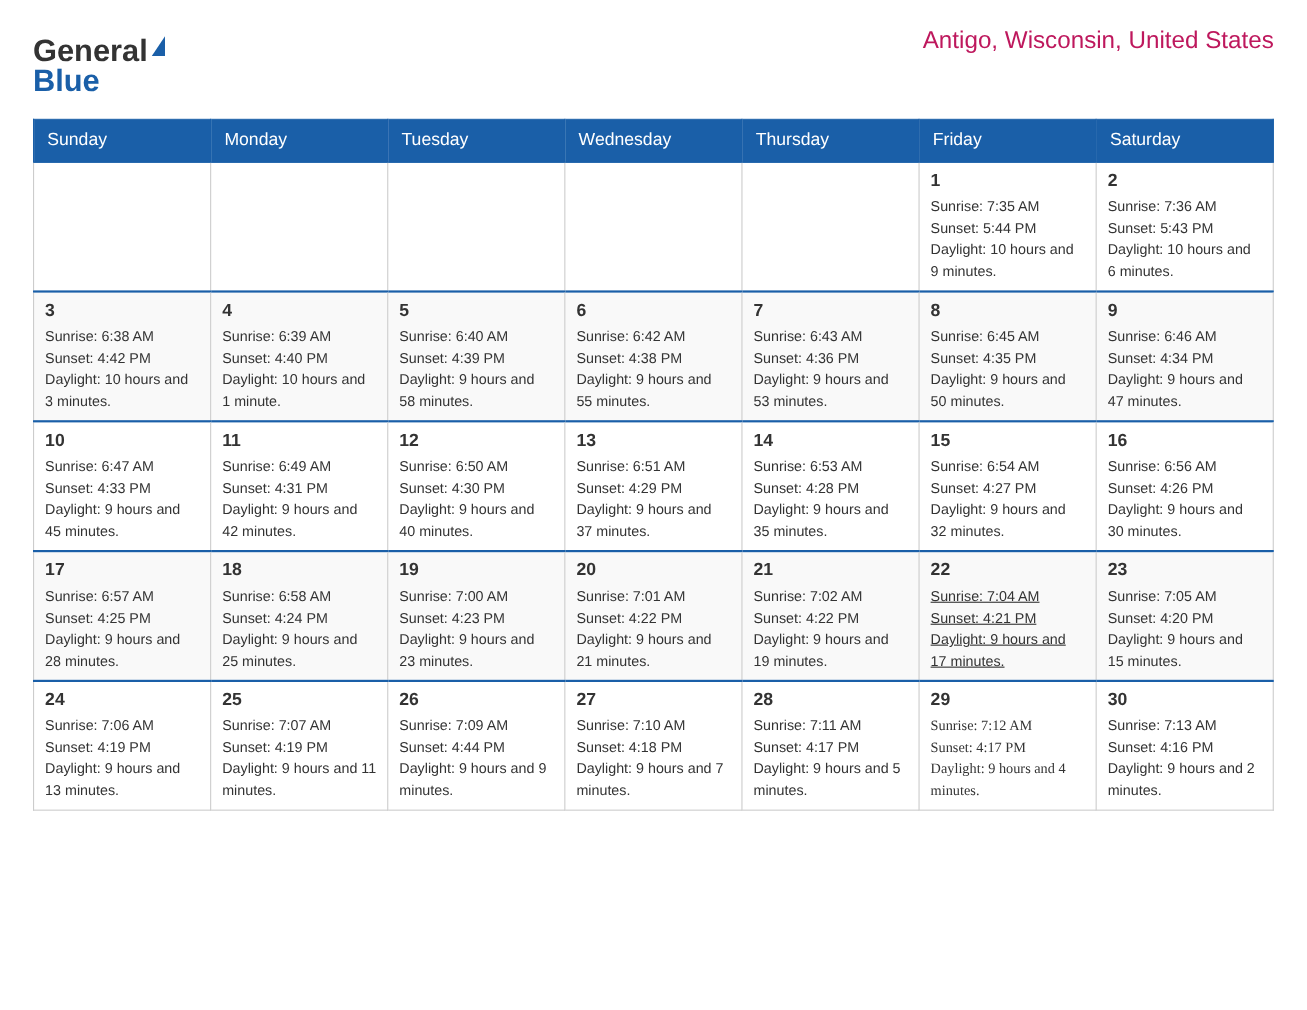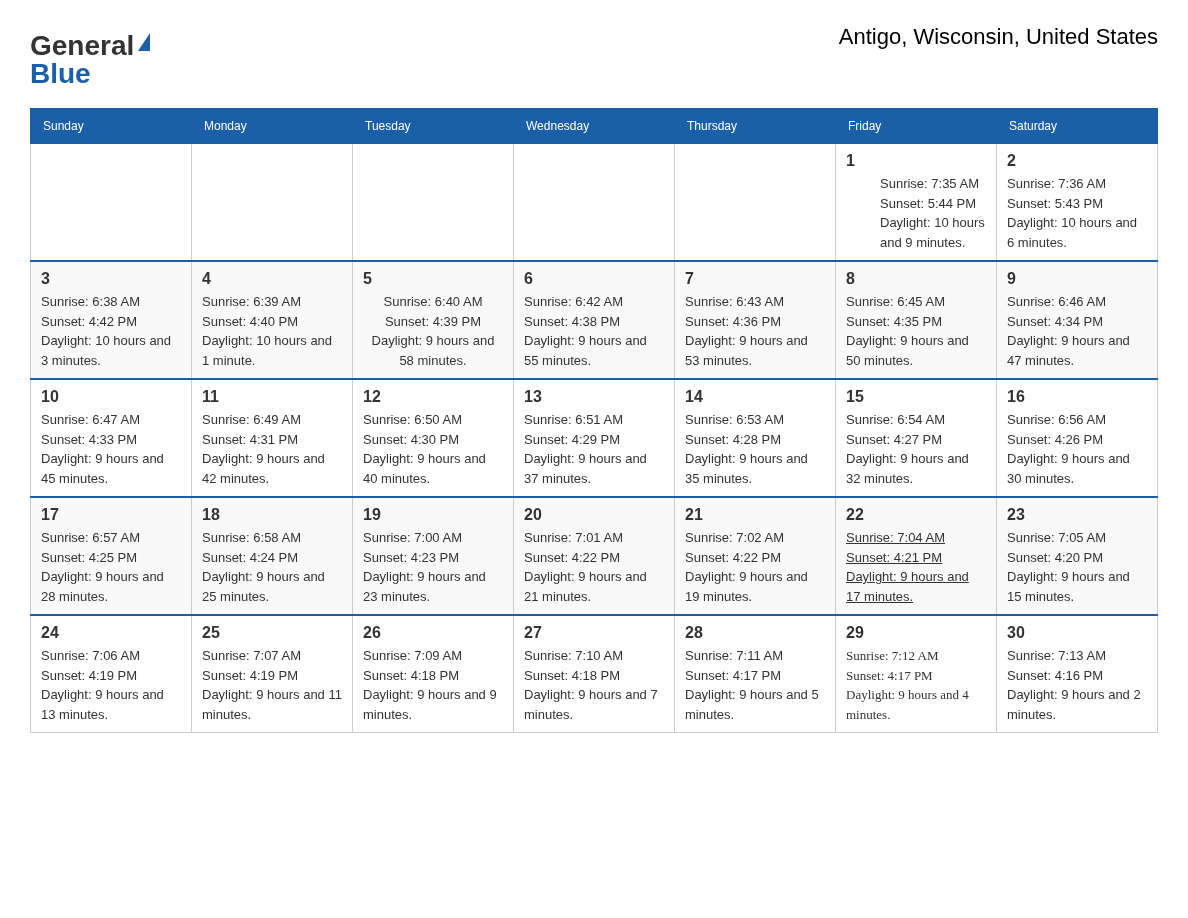--- a/index.html
+++ b/index.html
@@ -51,33 +51,33 @@
       text-align: right;
     }
     .month-title {
       font-size: 52px;
       font-weight: normal;
       color: #222;
       line-height: 1.1;
     }
     .location {
       font-size: 22px;
-      color: #000000;
+      color: #be185d;
       margin-top: 4px;
     }
     .calendar {
       width: 100%;
       border-collapse: collapse;
     }
     .calendar th {
       background-color: #1a5fa8;
       color: #fff;
       padding: 10px 12px;
       text-align: left;
-      font-size: 12px;
+      font-size: 16px;
       font-weight: normal;
       border: 1px solid #1a5fa8;
     }
     .calendar td {
       border: 1px solid #ccc;
       vertical-align: top;
       padding: 8px 10px;
       width: 14.28%;
       min-height: 90px;
       background: #fff;
@@ -134,21 +134,21 @@
   </thead>
   <tbody id="calendar-body">
   <tr>
         <td class="empty-cell"></td>
         <td class="empty-cell"></td>
         <td class="empty-cell"></td>
         <td class="empty-cell"></td>
         <td class="empty-cell"></td>
         <td>
           <span class="day-num">1</span>
-          <div class="day-info" style="white-space: pre-line; margin-left: 34px;">Sunrise: 7:35 AM
+          <div class="day-info" style="white-space: pre-line;">Sunrise: 7:35 AM
 Sunset: 5:44 PM
 Daylight: 10 hours and 9 minutes.</div>
         </td>
         <td>
           <span class="day-num">2</span>
           <div class="day-info" style="white-space: pre-line;">Sunrise: 7:36 AM
 Sunset: 5:43 PM
 Daylight: 10 hours and 6 minutes.</div>
         </td>
       </tr>
@@ -160,21 +160,21 @@
 Daylight: 10 hours and 3 minutes.</div>
         </td>
         <td>
           <span class="day-num">4</span>
           <div class="day-info" style="white-space: pre-line;">Sunrise: 6:39 AM
 Sunset: 4:40 PM
 Daylight: 10 hours and 1 minute.</div>
         </td>
         <td>
           <span class="day-num">5</span>
-          <div class="day-info" style="white-space: pre-line; text-align: center;">Sunrise: 6:40 AM
+          <div class="day-info" style="white-space: pre-line;">Sunrise: 6:40 AM
 Sunset: 4:39 PM
 Daylight: 9 hours and 58 minutes.</div>
         </td>
         <td>
           <span class="day-num">6</span>
           <div class="day-info" style="white-space: pre-line;">Sunrise: 6:42 AM
 Sunset: 4:38 PM
 Daylight: 9 hours and 55 minutes.</div>
         </td>
         <td>
@@ -293,21 +293,21 @@
         </td>
         <td>
           <span class="day-num">25</span>
           <div class="day-info" style="white-space: pre-line;">Sunrise: 7:07 AM
 Sunset: 4:19 PM
 Daylight: 9 hours and 11 minutes.</div>
         </td>
         <td>
           <span class="day-num">26</span>
           <div class="day-info" style="white-space: pre-line;">Sunrise: 7:09 AM
-Sunset: 4:18 PM
+Sunset: 4:44 PM
 Daylight: 9 hours and 9 minutes.</div>
         </td>
         <td>
           <span class="day-num">27</span>
           <div class="day-info" style="white-space: pre-line;">Sunrise: 7:10 AM
 Sunset: 4:18 PM
 Daylight: 9 hours and 7 minutes.</div>
         </td>
         <td>
           <span class="day-num">28</span>

